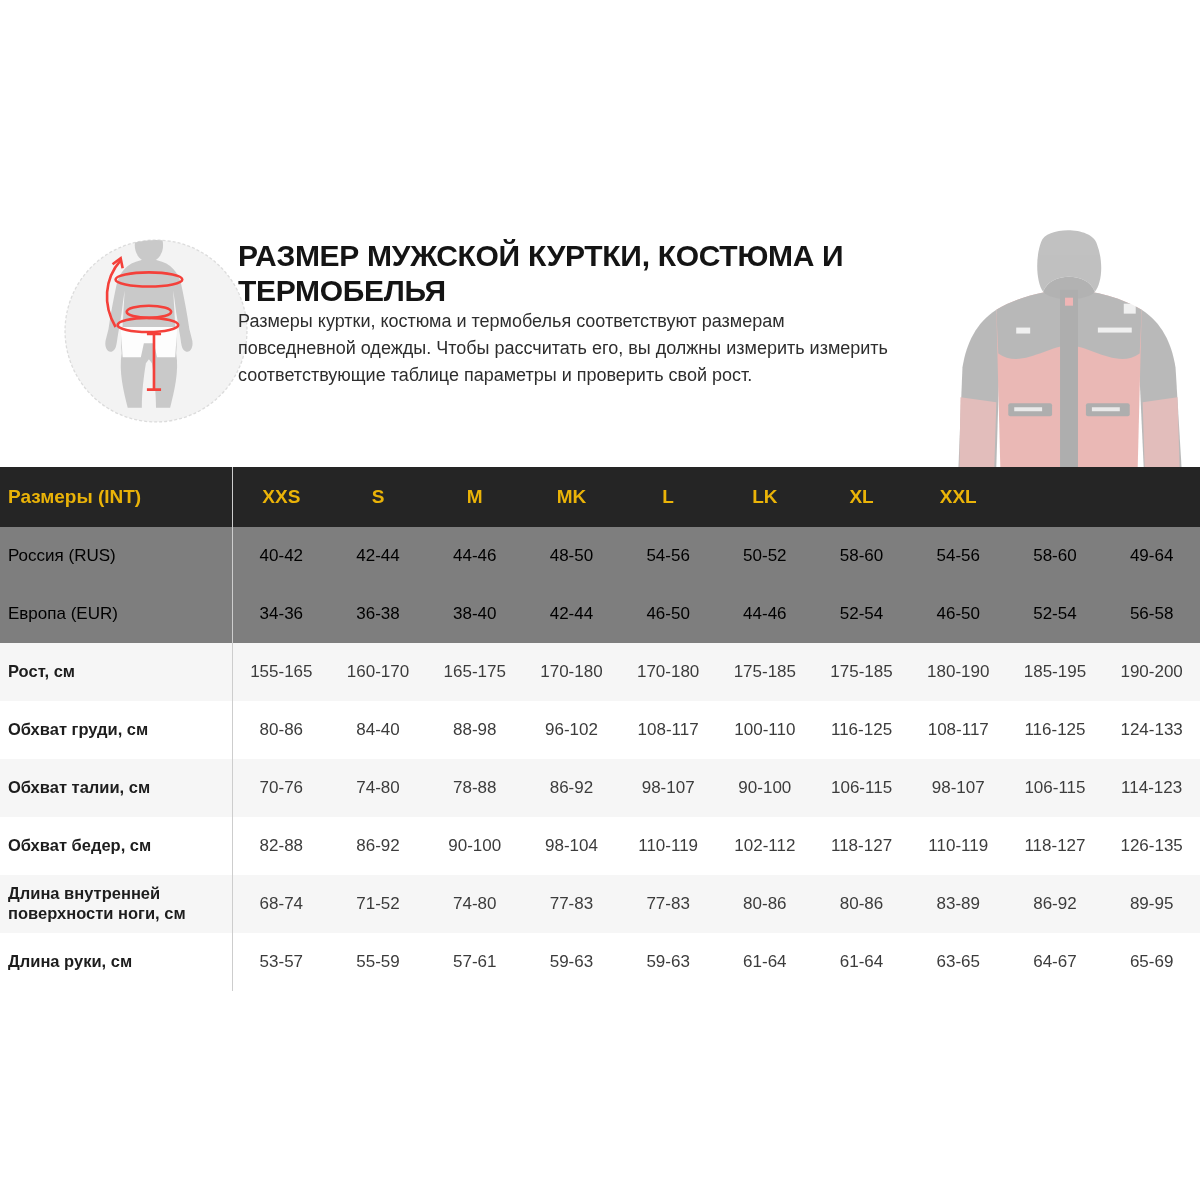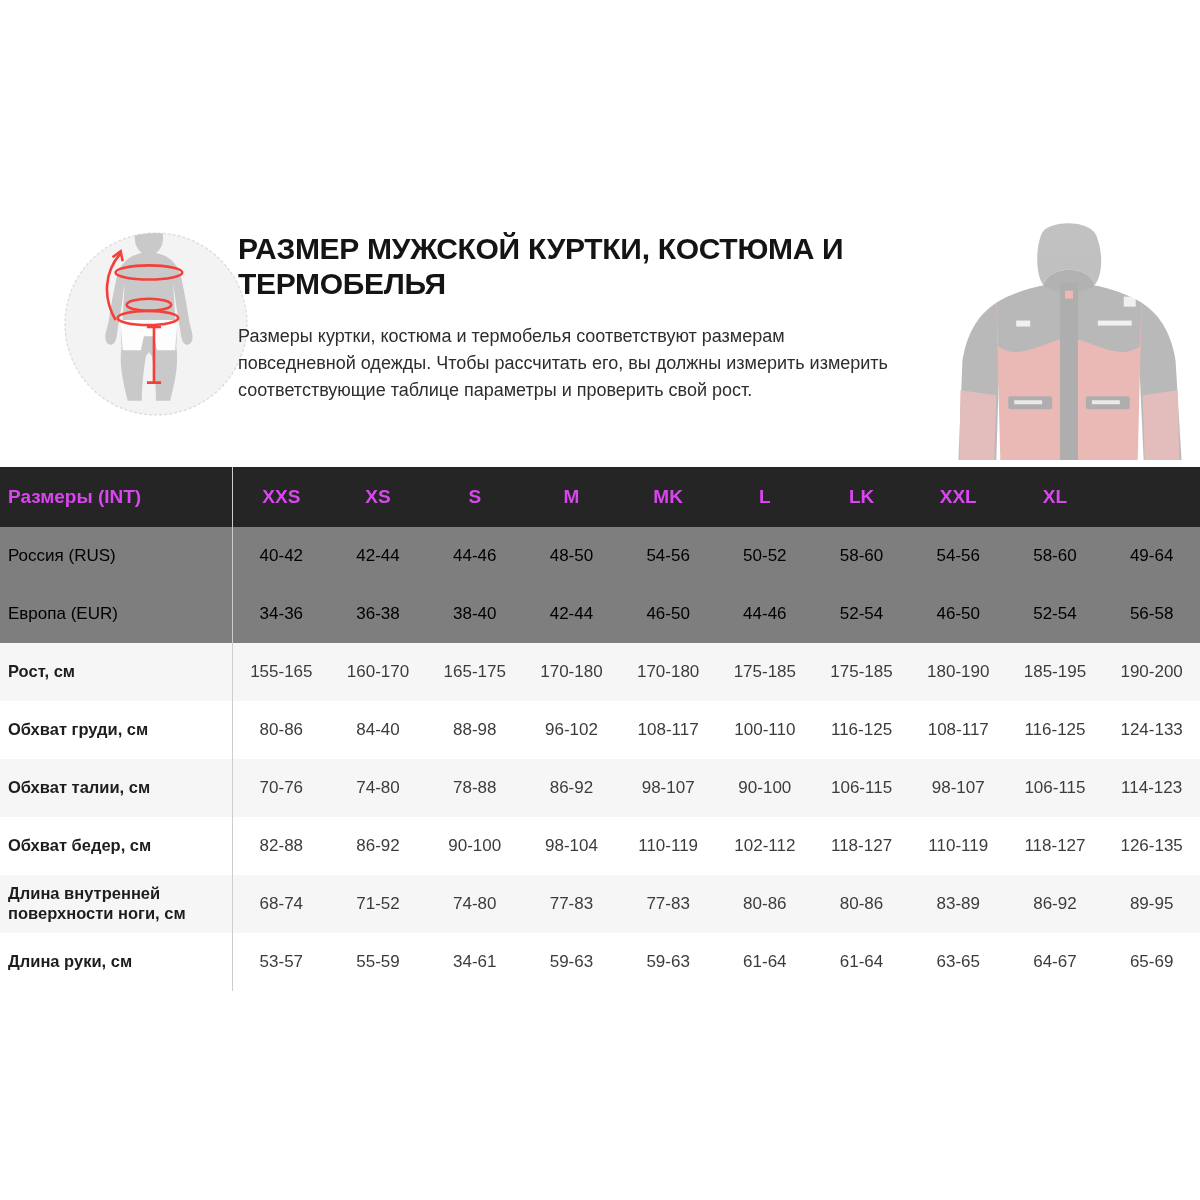--- a/index.html
+++ b/index.html
@@ -1,45 +1,45 @@
 <!DOCTYPE html>
 <html><head>
 <meta charset="utf-8">
 <style>
   * { margin:0; padding:0; box-sizing:border-box; }
   html,body { background:#ffffff; }
   body { font-family:"Liberation Sans","DejaVu Sans",sans-serif; }
   .page { position:relative; width:1200px; height:1200px; background:#ffffff; overflow:hidden; }
 
   
-  .intro { position:absolute; top:221px; left:0; width:1200px; height:239px; }
+  .intro { position:absolute; top:228px; left:0; width:1200px; height:239px; }
   .figure-wrap { position:absolute; left:60px; top:6px; width:192px; height:192px; }
   .intro-text { position:absolute; left:238px; top:10px; width:690px; }
   .page-title {
     font-size:30px; line-height:1.17; font-weight:800; color:#141414;
     letter-spacing:-0.3px; text-transform:uppercase;
   }
   .intro-desc {
-    margin-top:22px; width:662px; font-size:18px; line-height:27px; color:#2d2d2d;
+    width:662px; font-size:18px; line-height:27px; color:#2d2d2d;
   }
   .jacket-wrap { position:absolute; right:0; top:0; width:262px; height:239px; overflow:hidden; }
 
   
   .size-table { position:absolute; top:467px; left:0; width:1200px; display:block; }
   .t-row { display:grid; grid-template-columns:233px repeat(10,1fr); width:1200px; }
   .t-cell {
     display:flex; align-items:center; justify-content:center;
     font-size:17px; color:#3c3c3c; height:100%;
   }
   .t-label {
     justify-content:flex-start; padding-left:8px; padding-right:6px;
     border-right:1px solid #cdcdcd; line-height:1.2;
   }
   .row-head { height:60px; background:#252525; }
-  .row-head .t-cell { color:#d946ef; font-weight:bold; font-size:19px; }
+  .row-head .t-cell { color:#eab308; font-weight:bold; font-size:19px; }
   .row-head .t-label { font-size:19px; }
   .row-conv { height:58px; background:#7e7e7e; }
   .row-conv .t-cell { color:#000000; }
   .row-meas { height:58px; }
   .row-meas.alt { background:#f6f6f6; }
   .row-meas.plain { background:#ffffff; }
   .row-meas .t-label { font-weight:bold; color:#1d1d1d; font-size:16.5px; }
 </style>
 </head>
 <body>
@@ -145,28 +145,27 @@
           <rect x="154" y="180" width="28" height="4" fill="#ffffff" opacity="0.75"></rect>
         </g>
       </svg>
     </div>
   </section>
 
   <div class="size-table" id="sizeTable">
       <div class="t-row row-head">
         <div class="t-cell t-label">Размеры (INT)</div>
         <div class="t-cell ">XXS</div>
-        <div class="t-cell ">XS</div>
         <div class="t-cell ">S</div>
         <div class="t-cell ">M</div>
         <div class="t-cell ">MK</div>
         <div class="t-cell ">L</div>
         <div class="t-cell ">LK</div>
+        <div class="t-cell ">XL</div>
         <div class="t-cell ">XXL</div>
-        <div class="t-cell ">XL</div>
       </div>
       <div class="t-row row-conv">
         <div class="t-cell t-label">Россия (RUS)</div>
         <div class="t-cell ">40-42</div>
         <div class="t-cell ">42-44</div>
         <div class="t-cell ">44-46</div>
         <div class="t-cell ">48-50</div>
         <div class="t-cell ">54-56</div>
         <div class="t-cell ">50-52</div>
         <div class="t-cell ">58-60</div>
@@ -249,21 +248,21 @@
         <div class="t-cell ">80-86</div>
         <div class="t-cell ">80-86</div>
         <div class="t-cell ">83-89</div>
         <div class="t-cell ">86-92</div>
         <div class="t-cell ">89-95</div>
       </div>
       <div class="t-row row-meas plain">
         <div class="t-cell t-label">Длина руки, см</div>
         <div class="t-cell ">53-57</div>
         <div class="t-cell ">55-59</div>
-        <div class="t-cell ">34-61</div>
+        <div class="t-cell ">57-61</div>
         <div class="t-cell ">59-63</div>
         <div class="t-cell ">59-63</div>
         <div class="t-cell ">61-64</div>
         <div class="t-cell ">61-64</div>
         <div class="t-cell ">63-65</div>
         <div class="t-cell ">64-67</div>
         <div class="t-cell ">65-69</div>
       </div>
     </div>
 </div>

